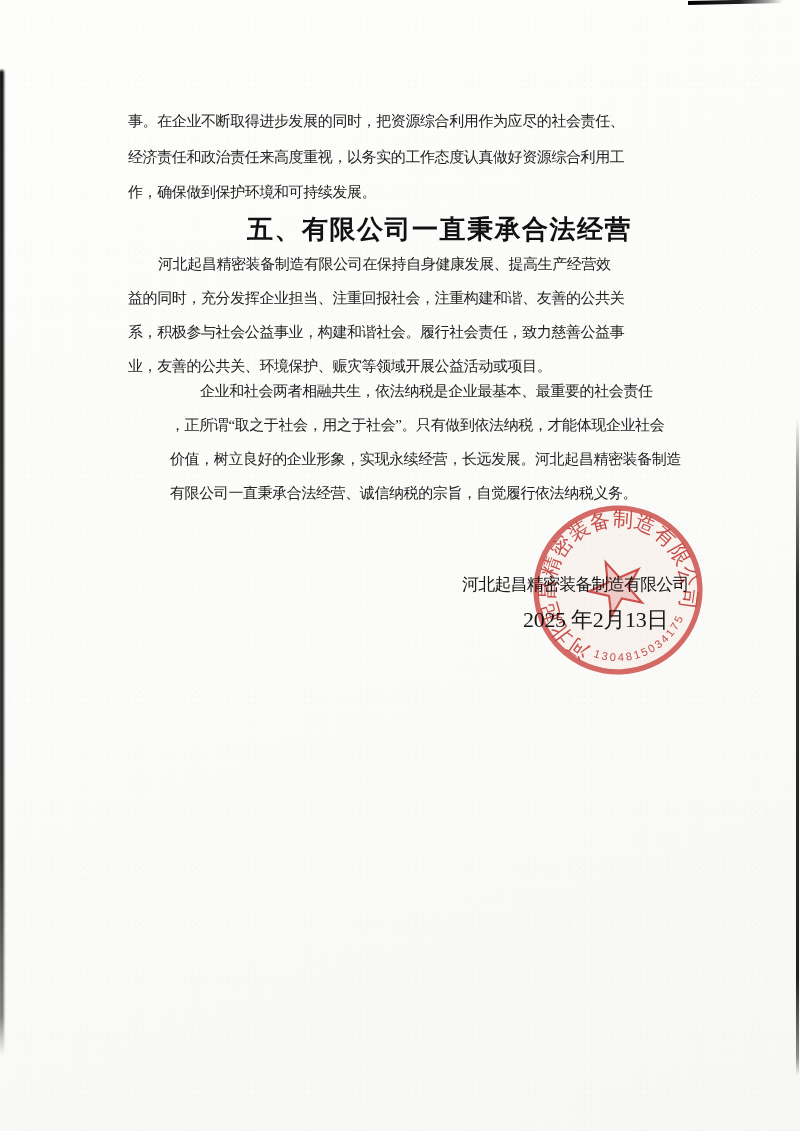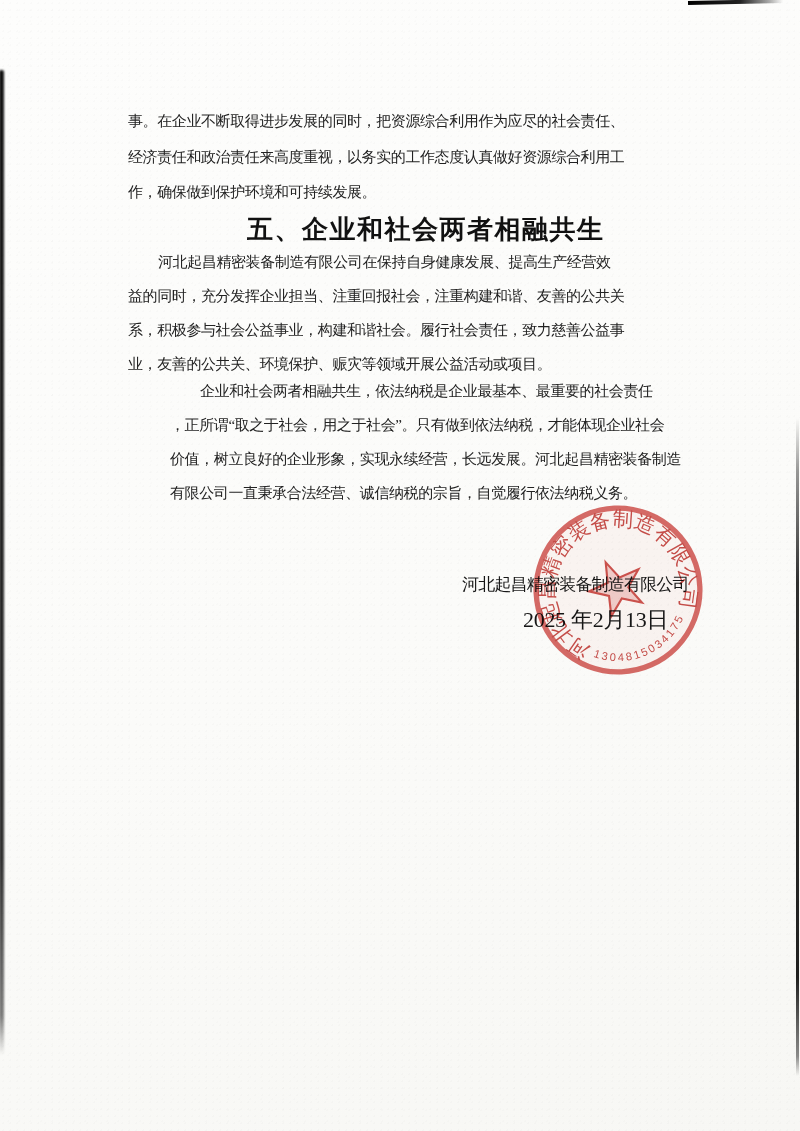--- a/index.html
+++ b/index.html
@@ -16,21 +16,21 @@
       radial-gradient(rgba(60,60,60,0.014) 1px, transparent 1px);
     background-size:7px 7px,11px 11px;
     background-position:0 0,3px 5px;
   }
   .para{position:absolute;left:128px;}
   .line{
     white-space:nowrap;font-size:15px;letter-spacing:-0.4px;
     color:#222;filter:blur(0.25px);
   }
   .p1{top:104px;} .p1 .line{line-height:35.5px;}
-  .p2{top:247px;} .p2 .line{line-height:34px;font-family:Liberation Mono, monospace;}
+  .p2{top:247px;} .p2 .line{line-height:34px;}
   .p3{top:374px;margin-left:42px;} .p3 .line{line-height:34px;}
   .indent{text-indent:30px;}
   .heading{
     position:absolute;left:247px;top:212px;white-space:nowrap;
     font-family:"Liberation Sans","DejaVu Sans",sans-serif;
     font-weight:700;font-size:26px;letter-spacing:1.5px;color:#111;
     filter:blur(0.2px);
   }
   .signature{
     position:absolute;left:462px;top:574px;white-space:nowrap;
@@ -75,21 +75,21 @@
 
 <div class="page">
   <div class="grain"></div>
 
   <div class="para p1">
     <div class="line">事。在企业不断取得进步发展的同时，把资源综合利用作为应尽的社会责任、</div>
     <div class="line">经济责任和政治责任来高度重视，以务实的工作态度认真做好资源综合利用工</div>
     <div class="line">作，确保做到保护环境和可持续发展。</div>
   </div>
 
-  <div class="heading">五、企业和社会两者相融共生</div>
+  <div class="heading">五、有限公司一直秉承合法经营</div>
 
   <div class="para p2">
     <div class="line indent">河北起昌精密装备制造有限公司在保持自身健康发展、提高生产经营效</div>
     <div class="line">益的同时，充分发挥企业担当、注重回报社会，注重构建和谐、友善的公共关</div>
     <div class="line">系，积极参与社会公益事业，构建和谐社会。履行社会责任，致力慈善公益事</div>
     <div class="line">业，友善的公共关、环境保护、赈灾等领域开展公益活动或项目。</div>
   </div>
 
   <div class="para p3">
     <div class="line indent">企业和社会两者相融共生，依法纳税是企业最基本、最重要的社会责任</div>

